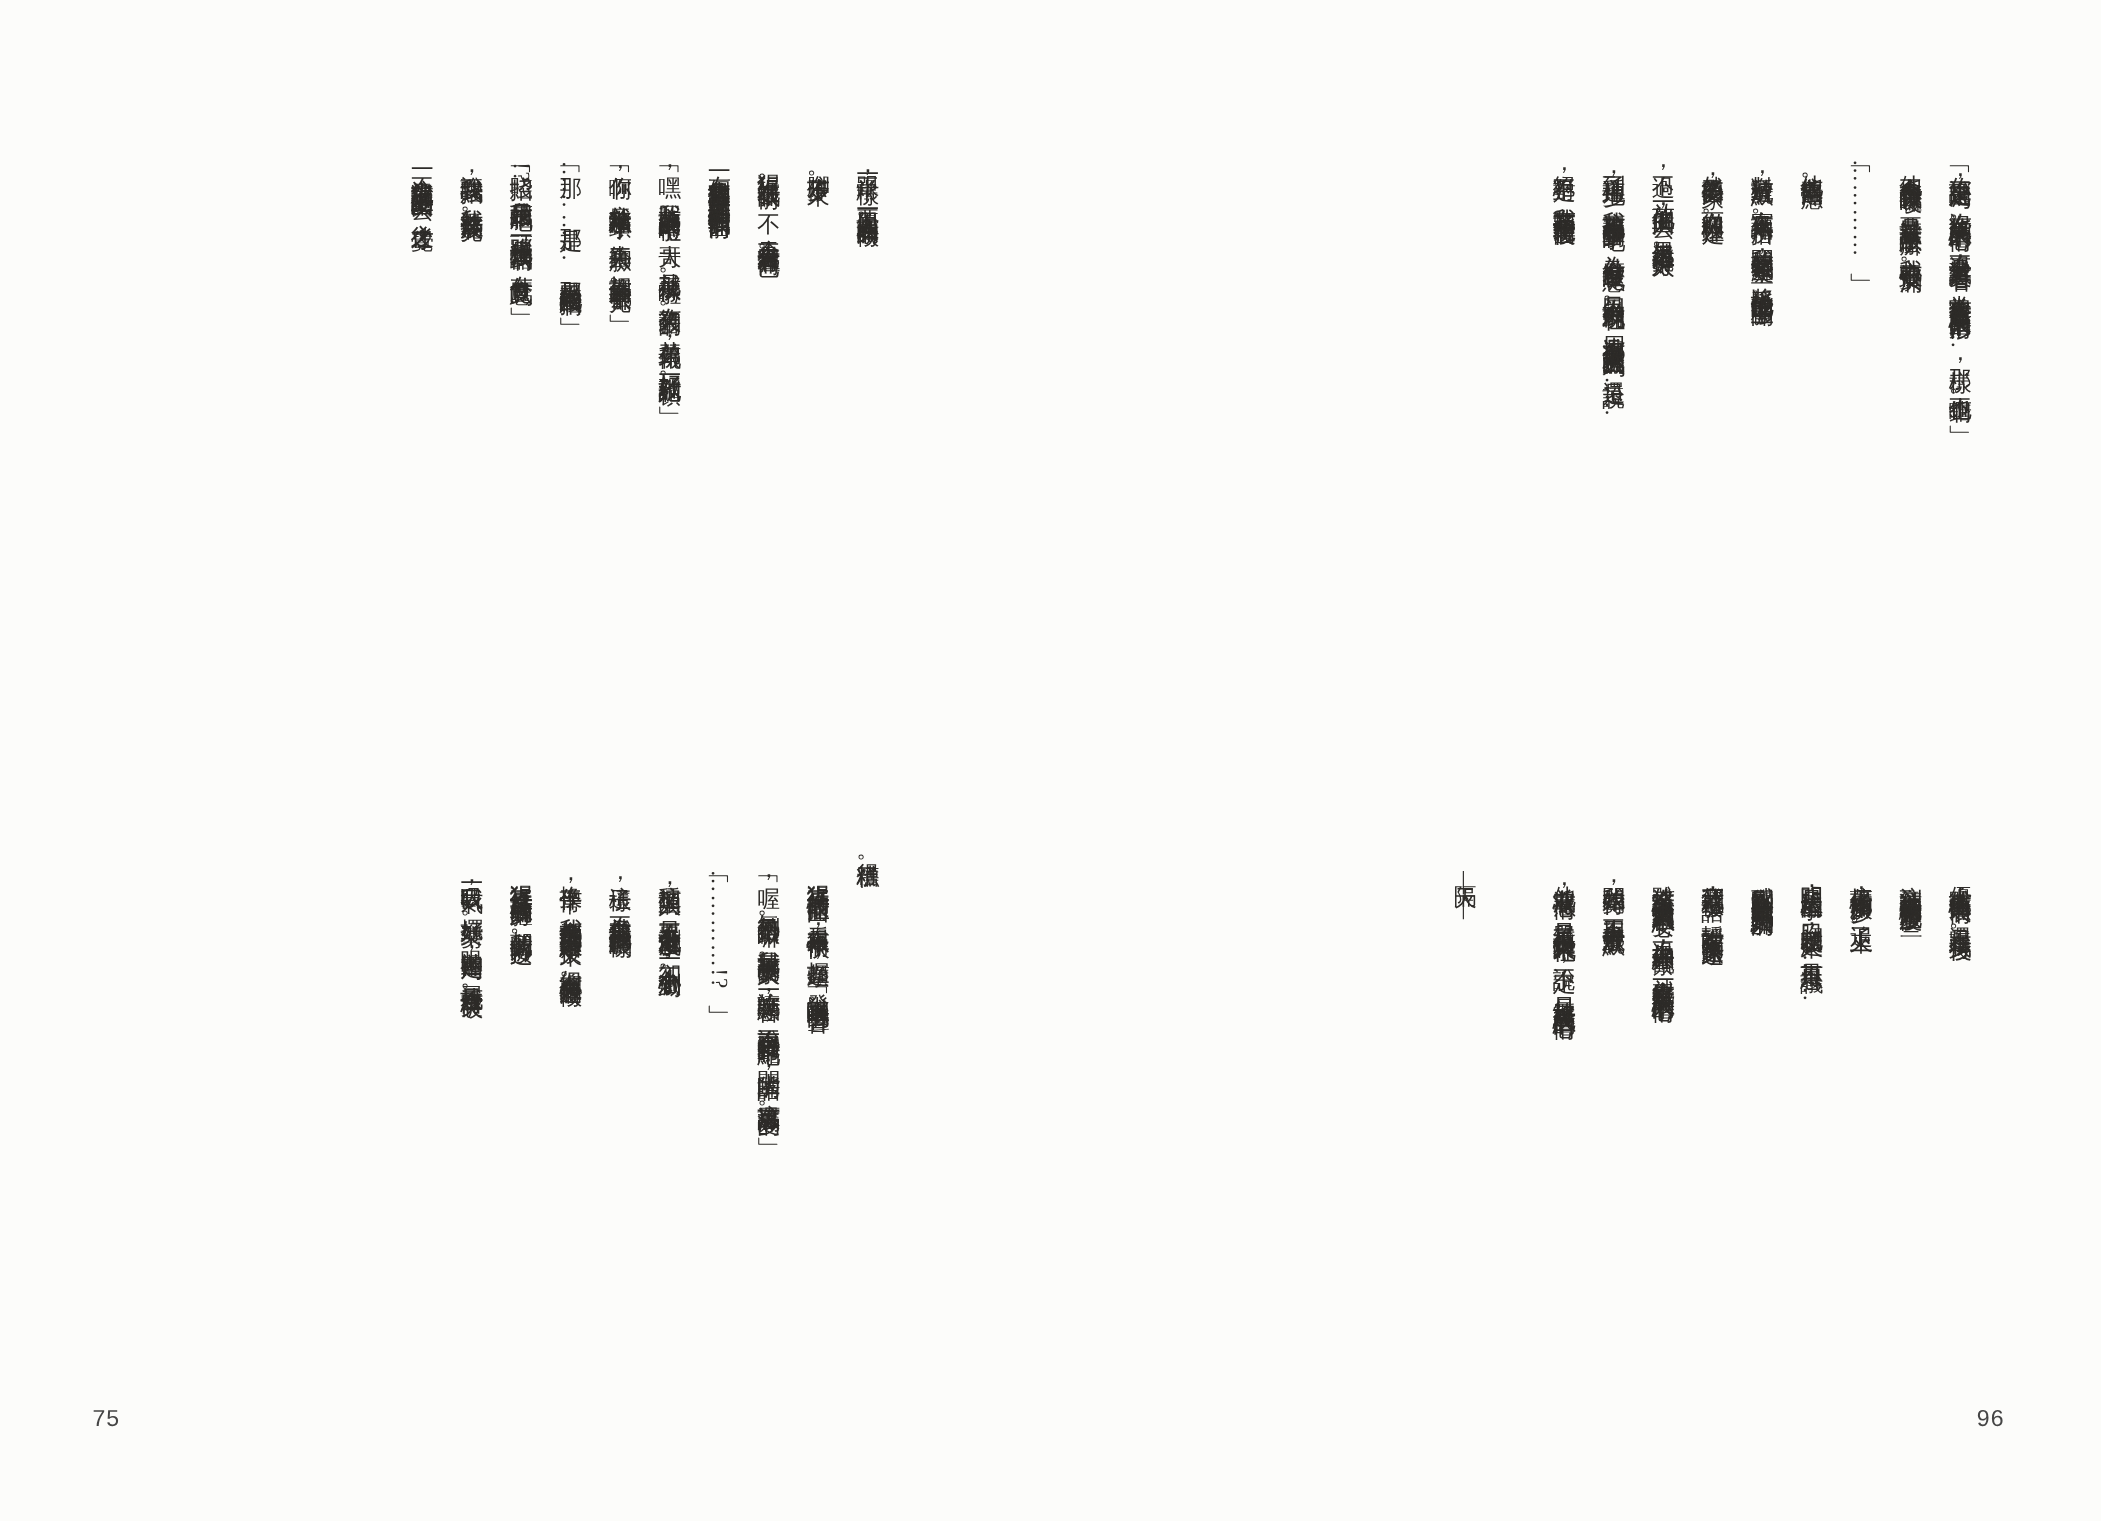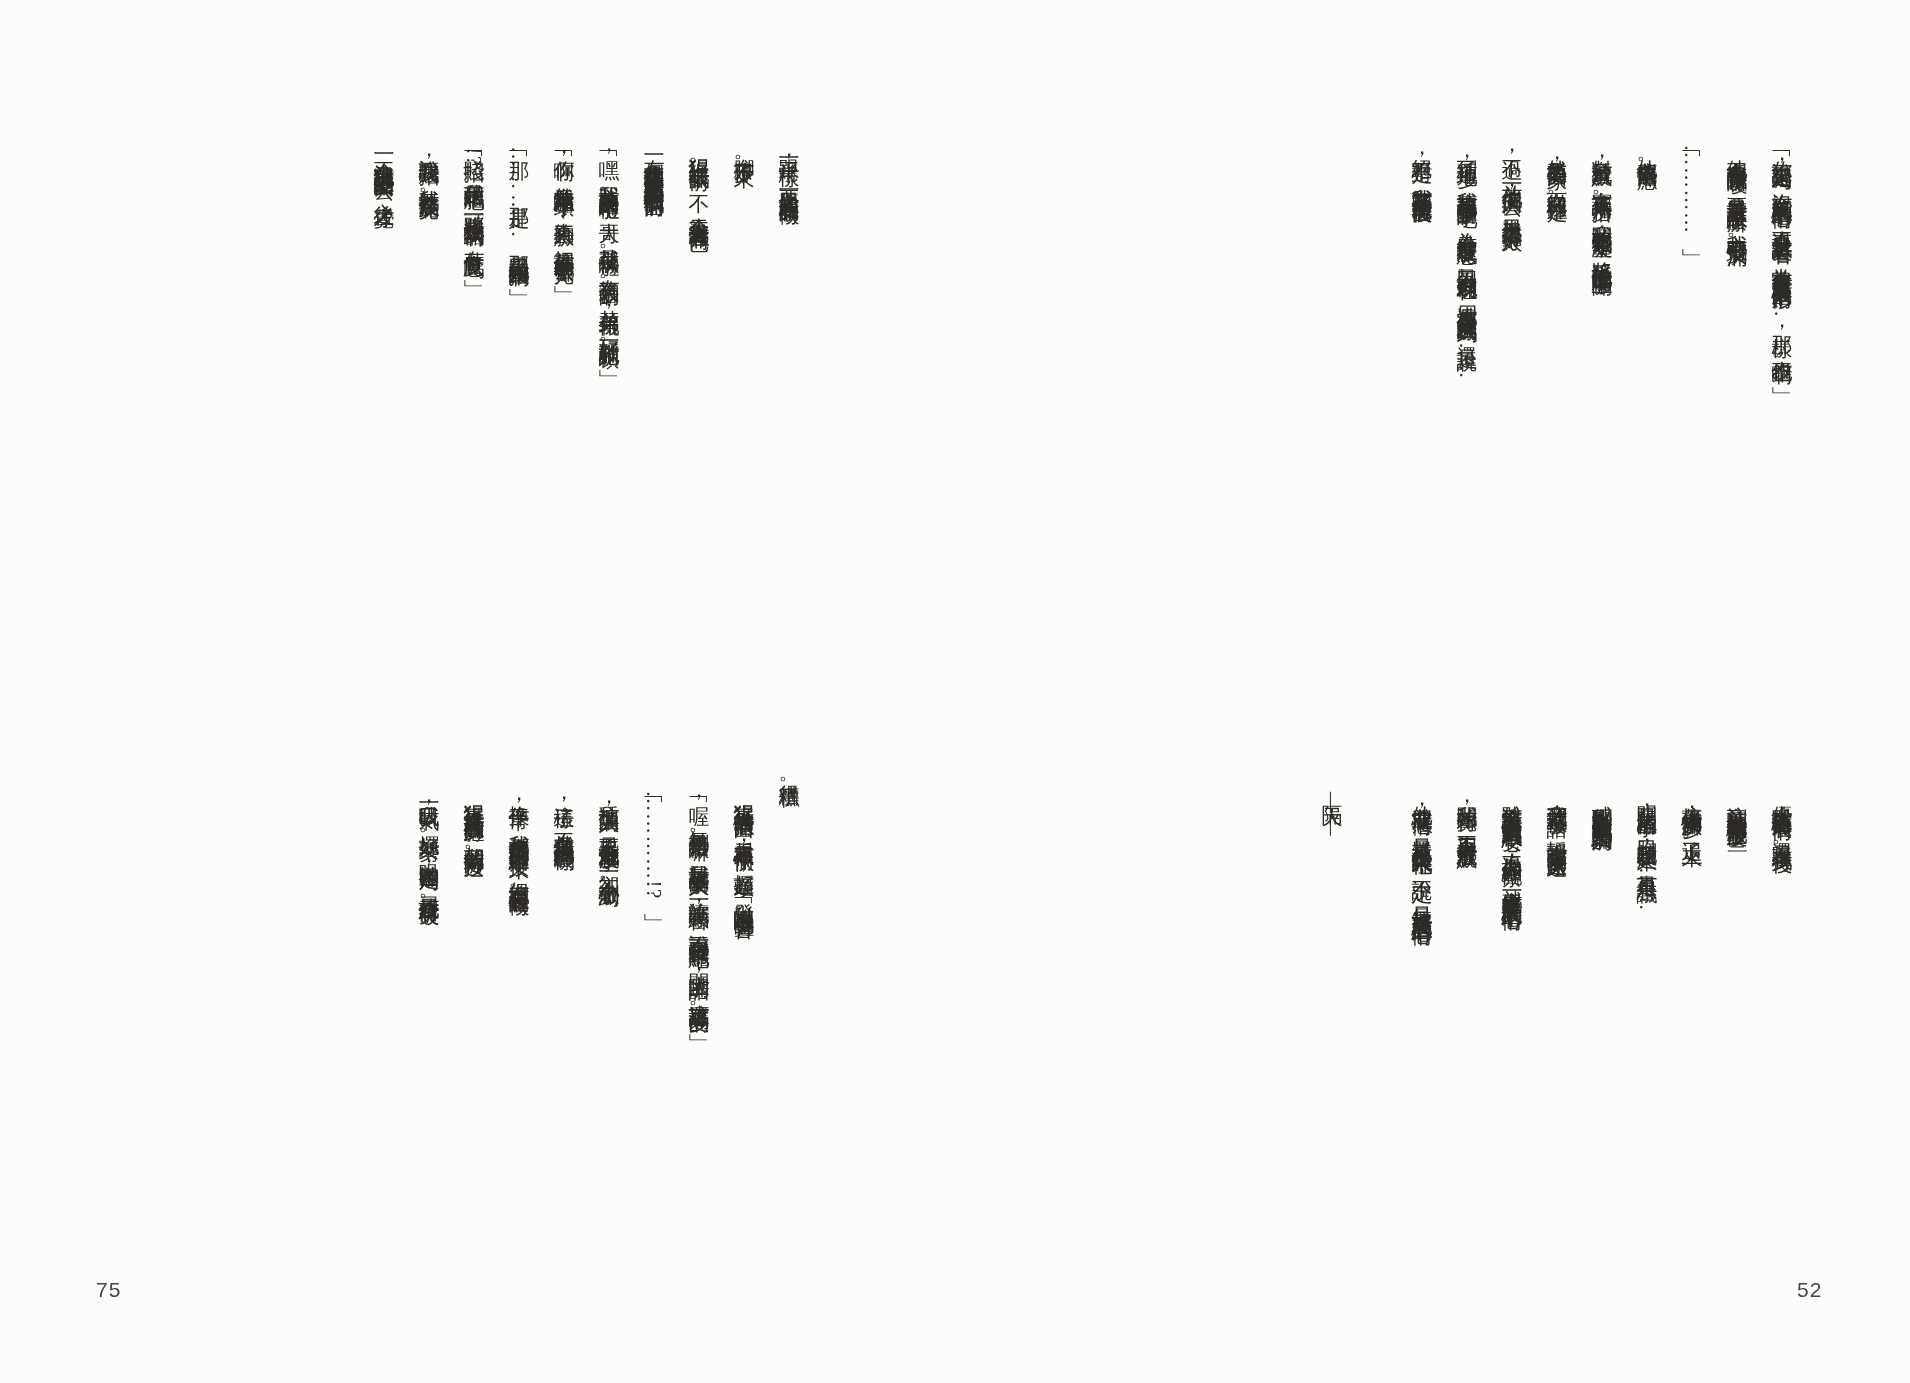--- a/index.html
+++ b/index.html
@@ -32,21 +32,21 @@
   .lt{left:105px;top:122px;width:706px;height:500px;}
   .lb{left:105px;top:768px;width:706px;height:476px;}
   
   .rt{left:125px;top:122px;width:724px;height:500px;}
   .rb{left:125px;top:768px;width:724px;height:476px;}
   .page-number{
     position:absolute;top:1278px;
     font-family:"Liberation Sans","DejaVu Sans",sans-serif;
     font-size:21px;color:#454545;letter-spacing:1px;
   }
-  .pn-left{left:96px;}
+  .pn-left{left:84px;}
   .pn-right{left:842px;}
 </style>
 </head>
 <body>
 
 <div class="spread">
 
   <div class="page page-left">
     <div class="block lt">
         <p class="para">跟平常一樣，要與優人一起回家的時候。</p>
@@ -92,16 +92,16 @@
         <p class="para">接著優人便加快腳步，追了上來。</p>
         <p class="para">明明只是這樣的事，胸口就暖和了起來，真是不可思議……</p>
         <p class="para">感覺到剛剛為止的尷尬氣氛到都是騙人的。</p>
         <p class="para">我們就這樣不發一語，靜靜走在夕陽下的返家路途。</p>
         <p class="para">雖然沒有語言與表情會令人感到很不安心，不過如果仔細觀察，就會覺得有一點了解優人的心情了。</p>
         <p class="para">我開始覺得，不用再去介意那股沉默。</p>
         <p class="para">他並非沒有感情，只是單純不擅長與人來往吧？說不定，只是無法好好表現自己的心情。</p>
         <p class="para"></p>
         <p class="para">隔天——</p>
       </div>
-    <div class="page-number pn-right">52</div>
+    <div class="page-number pn-right">96</div>
   </div>
 
 </div>
 
 </body></html>

